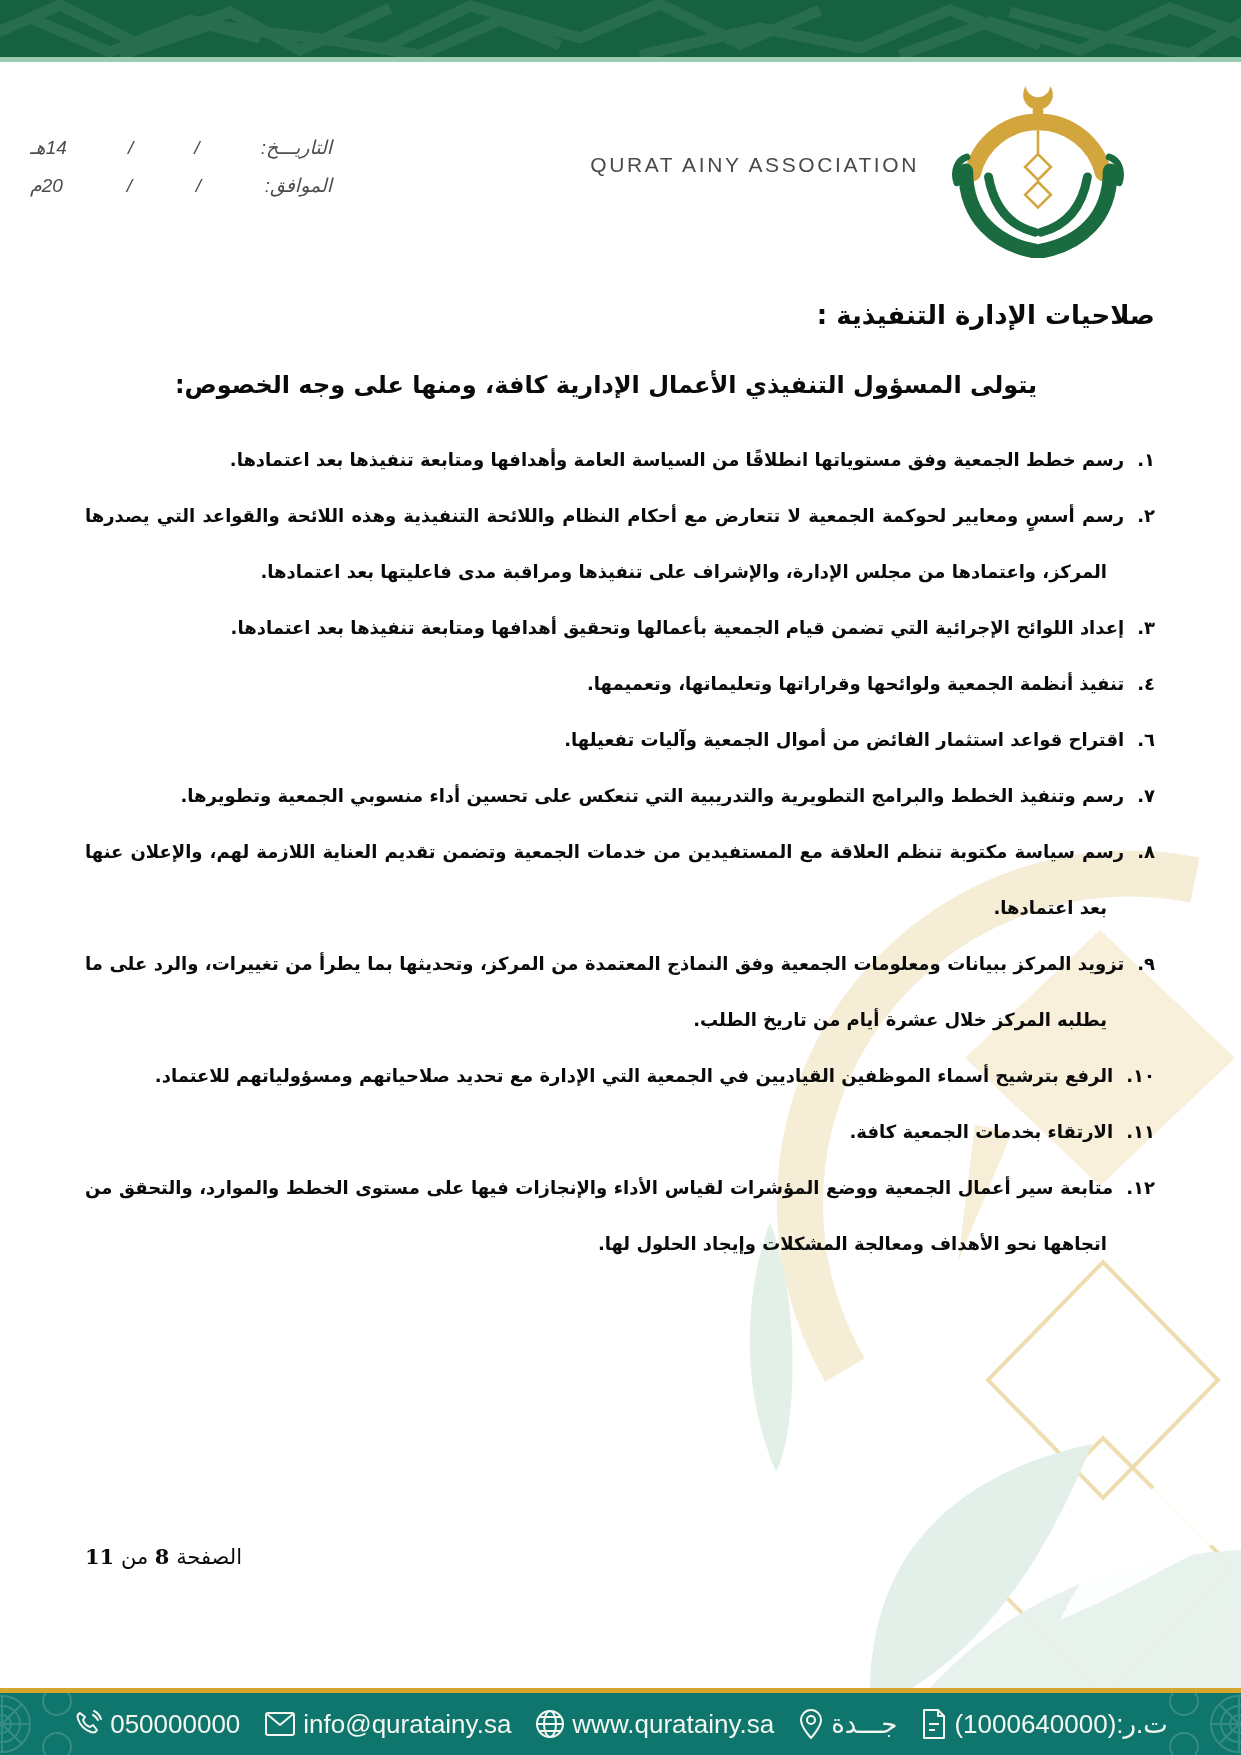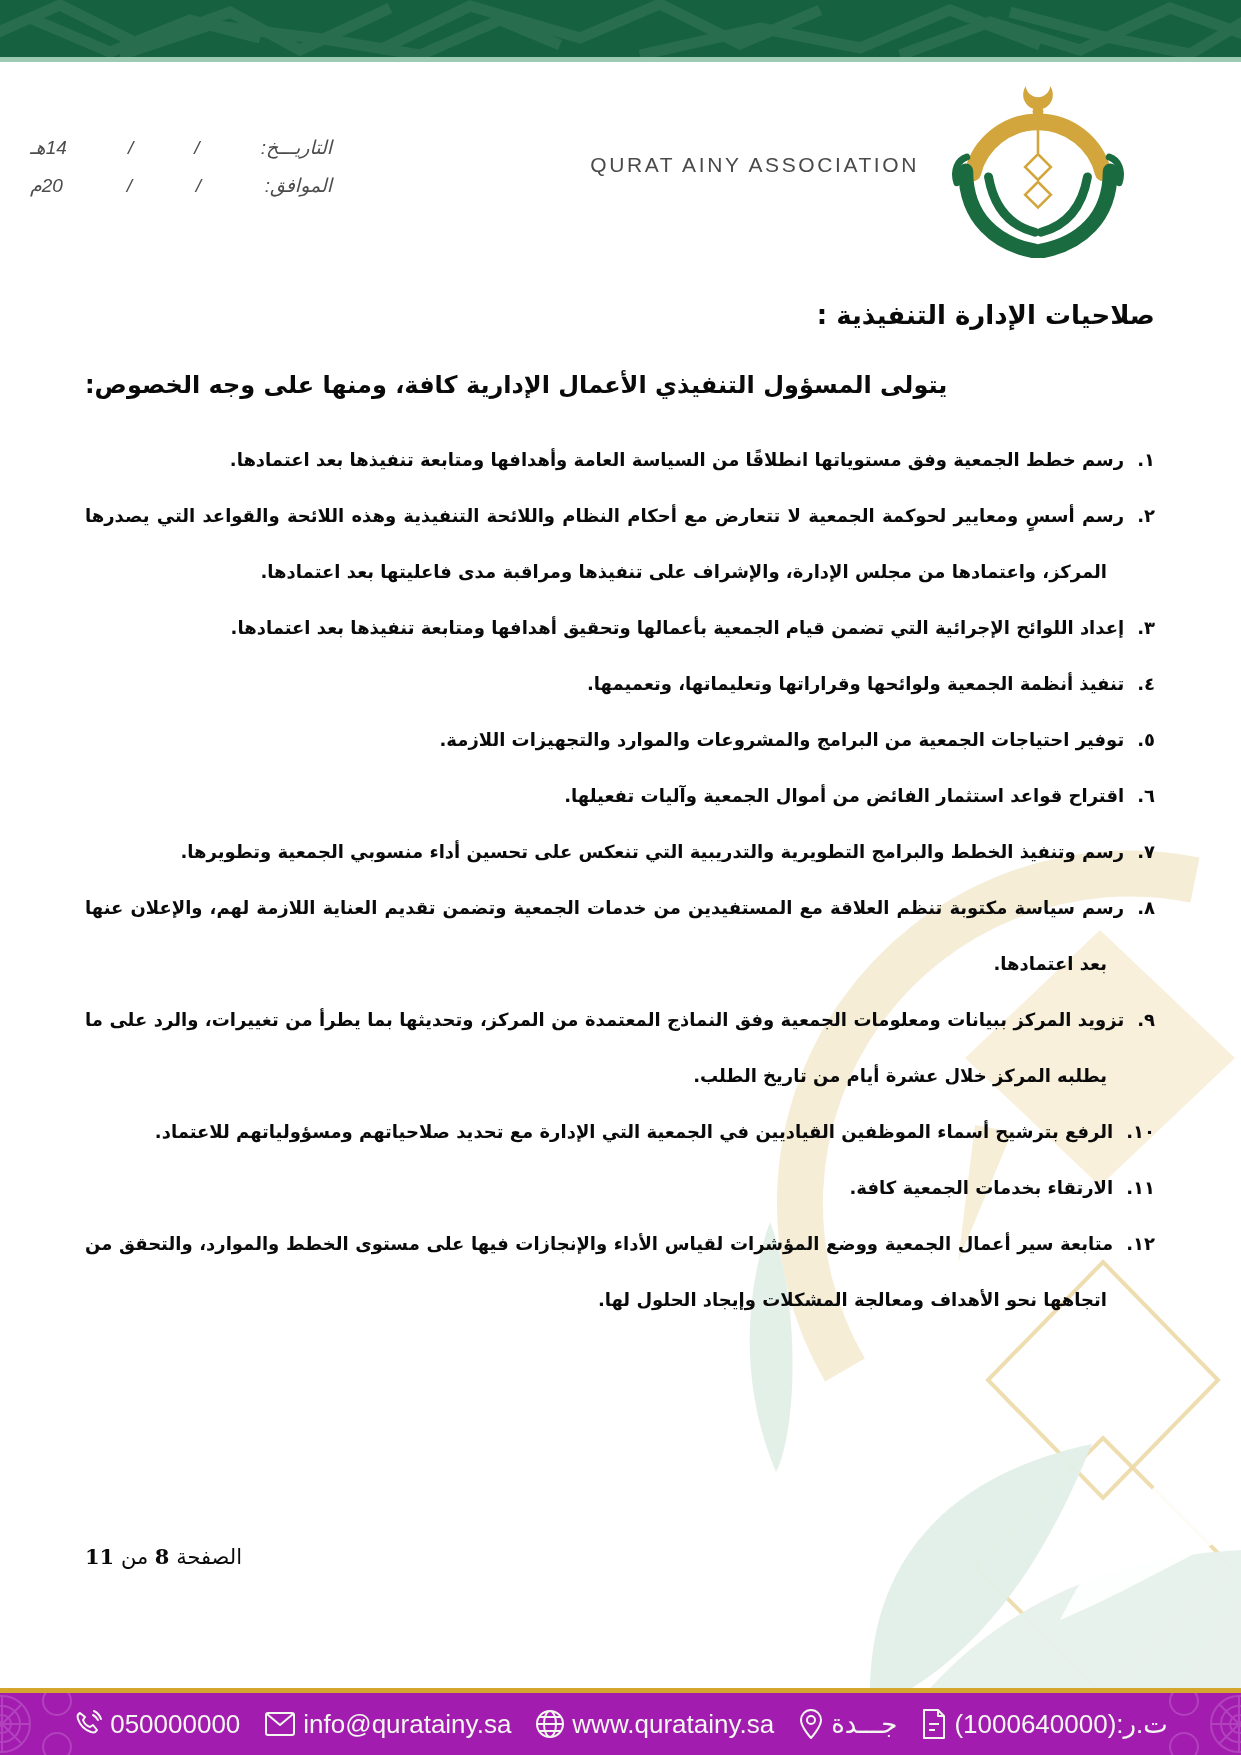--- a/index.html
+++ b/index.html
@@ -17,32 +17,32 @@
   .wordmark-en{font-family:"Liberation Sans","DejaVu Sans",sans-serif;font-size:21px;color:#4a4a4a;
     letter-spacing:2.6px;white-space:nowrap;text-align:center;}
   
   .date-block{position:absolute;top:136px;left:30px;width:302px;direction:rtl;color:#4c4c4c;
     font-family:"Liberation Sans","DejaVu Sans",sans-serif;font-size:19px;}
   .date-row{display:flex;justify-content:space-between;align-items:baseline;height:38px;}
   .date-row span{white-space:nowrap;font-style:italic;}
   
   .content{position:absolute;top:300px;left:85px;width:1070px;z-index:2;}
   .doc-title{direction:rtl;text-align:right;font-weight:bold;font-size:26px;color:#0a0a0a;margin:0 0 30px 0;}
-  .doc-intro{direction:rtl;text-align:left;font-weight:bold;font-size:24px;color:#0a0a0a;
+  .doc-intro{direction:rtl;text-align:center;font-weight:bold;font-size:24px;color:#0a0a0a;
     padding-right:28px;margin:0 0 22px 0;line-height:50px;}
   .items{direction:rtl;}
   .item{direction:rtl;text-align:justify;font-weight:bold;font-size:18px;color:#0a0a0a;
     line-height:56px;padding-right:48px;text-indent:-48px;margin:0;}
   .item .num{margin-left:13px;}
   .item.tight .num{margin-left:13px;}
   
   .page-num{position:absolute;left:85px;top:1544px;direction:rtl;font-size:21px;color:#0a0a0a;z-index:2;}
   .page-num .n{font-weight:bold;font-family:"DejaVu Serif","DejaVu Sans",serif;}
   
-  .footer-bar{position:absolute;bottom:0;left:0;width:1241px;height:62px;background:#a21caf;
+  .footer-bar{position:absolute;bottom:0;left:0;width:1241px;height:62px;background:#0f766e;
     border-top:5px solid #d5a62e;display:flex;align-items:center;justify-content:center;gap:24px;
     color:#f4f6f0;font-family:"Liberation Sans","DejaVu Sans",sans-serif;font-size:26px;z-index:3;overflow:hidden;}
   .f-group{display:flex;align-items:center;gap:7px;white-space:nowrap;}
   .f-group svg{display:block;}
   .rtl-span{direction:rtl;unicode-bidi:isolate;}
   
   .watermark{position:absolute;top:0;left:0;z-index:1;pointer-events:none;}
   .corner-pat{position:absolute;top:0;height:62px;opacity:.16;}
 </style>
 </head>
@@ -122,21 +122,20 @@
 </div>
 
 <div class="content">
   <h1 class="doc-title">صلاحيات الإدارة التنفيذية :</h1>
   <p class="doc-intro">يتولى المسؤول التنفيذي الأعمال الإدارية كافة، ومنها على وجه الخصوص:</p>
   <div class="items">
     <p class="item"><span class="num">١.</span><span>رسم خطط الجمعية وفق مستوياتها انطلاقًا من السياسة العامة وأهدافها ومتابعة تنفيذها بعد اعتمادها.</span></p>
     <p class="item"><span class="num">٢.</span><span>رسم أسسٍ ومعايير لحوكمة الجمعية لا تتعارض مع أحكام النظام واللائحة التنفيذية وهذه اللائحة والقواعد التي يصدرها المركز، واعتمادها من مجلس الإدارة، والإشراف على تنفيذها ومراقبة مدى فاعليتها بعد اعتمادها.</span></p>
     <p class="item"><span class="num">٣.</span><span>إعداد اللوائح الإجرائية التي تضمن قيام الجمعية بأعمالها وتحقيق أهدافها ومتابعة تنفيذها بعد اعتمادها.</span></p>
     <p class="item"><span class="num">٤.</span><span>تنفيذ أنظمة الجمعية ولوائحها وقراراتها وتعليماتها، وتعميمها.</span></p>
-    <p class="item"><span class="num">٥.</span><span>توفير احتياجات الجمعية من البرامج والمشروعات والموارد والتجهيزات اللازمة.</span></p>
     <p class="item"><span class="num">٦.</span><span>اقتراح قواعد استثمار الفائض من أموال الجمعية وآليات تفعيلها.</span></p>
     <p class="item"><span class="num">٧.</span><span>رسم وتنفيذ الخطط والبرامج التطويرية والتدريبية التي تنعكس على تحسين أداء منسوبي الجمعية وتطويرها.</span></p>
     <p class="item"><span class="num">٨.</span><span>رسم سياسة مكتوبة تنظم العلاقة مع المستفيدين من خدمات الجمعية وتضمن تقديم العناية اللازمة لهم، والإعلان عنها بعد اعتمادها.</span></p>
     <p class="item"><span class="num">٩.</span><span>تزويد المركز ببيانات ومعلومات الجمعية وفق النماذج المعتمدة من المركز، وتحديثها بما يطرأ من تغييرات، والرد على ما يطلبه المركز خلال عشرة أيام من تاريخ الطلب.</span></p>
     <p class="item tight"><span class="num">١٠.</span><span>الرفع بترشيح أسماء الموظفين القياديين في الجمعية التي الإدارة مع تحديد صلاحياتهم ومسؤولياتهم للاعتماد.</span></p>
     <p class="item tight"><span class="num">١١.</span><span>الارتقاء بخدمات الجمعية كافة.</span></p>
     <p class="item tight"><span class="num">١٢.</span><span>متابعة سير أعمال الجمعية ووضع المؤشرات لقياس الأداء والإنجازات فيها على مستوى الخطط والموارد، والتحقق من اتجاهها نحو الأهداف ومعالجة المشكلات وإيجاد الحلول لها.</span></p>
   </div>
 </div>
 

